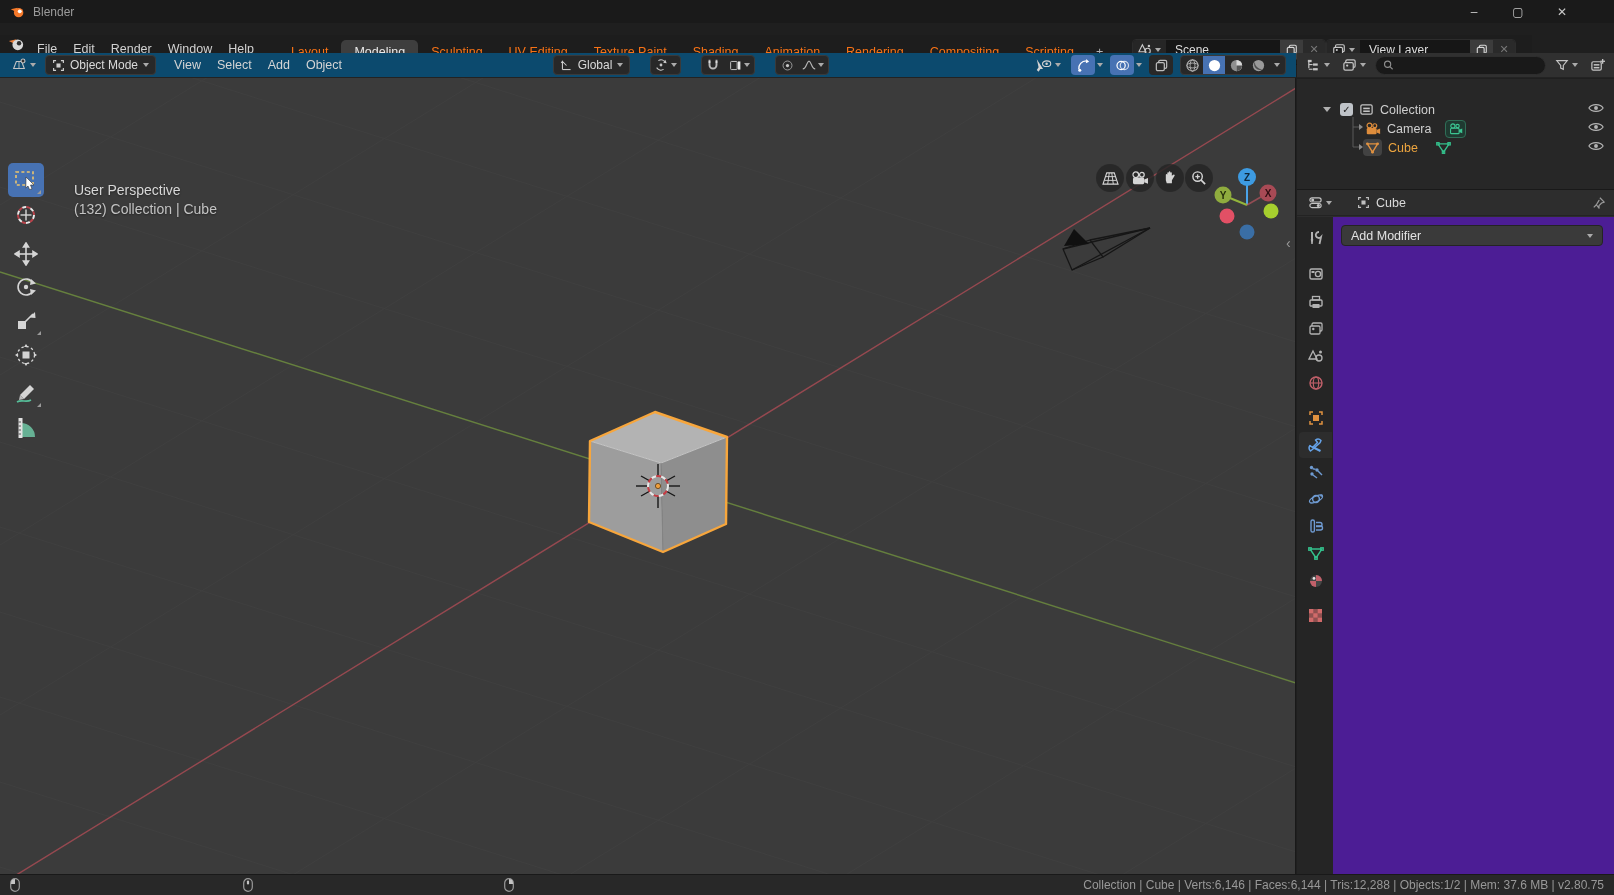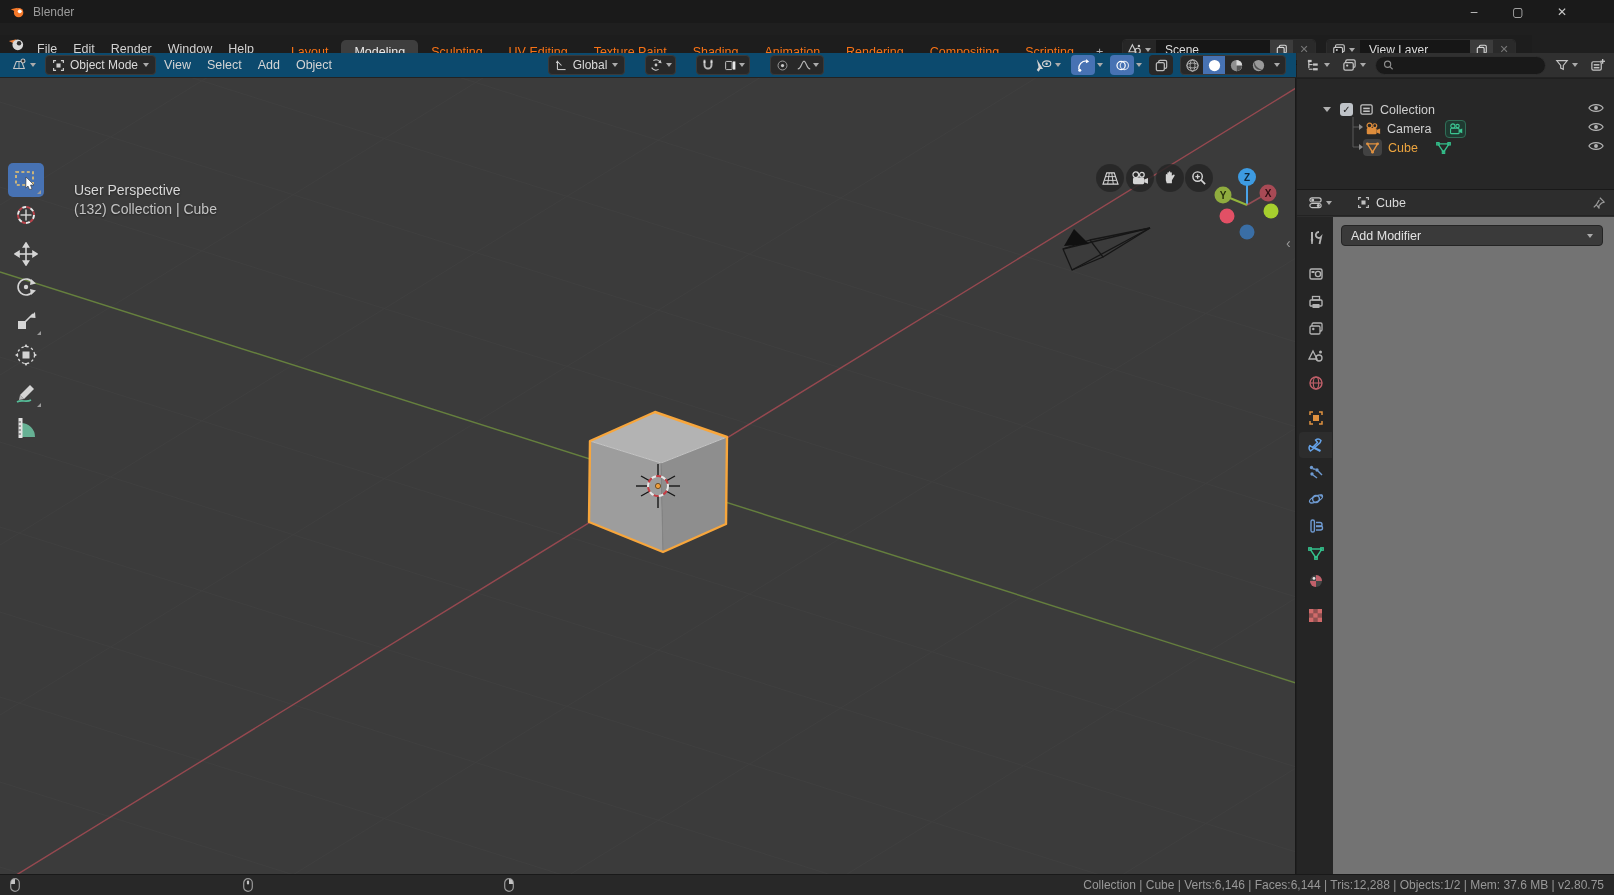--- a/index.html
+++ b/index.html
@@ -10,21 +10,21 @@
   #titlebar .tlogo{margin:0 8px 0 10px;display:flex;align-items:center;}
   #win-controls{position:absolute;right:43px;top:0;height:23px;display:flex;align-items:center;gap:26px;color:#c9c9c9;font-size:12px;}
   #win-controls span{width:18px;text-align:center;}
   
   #topbar{left:0;top:35px;width:1532px;height:30px;background:#1d1d1d;display:flex;border-bottom:1px solid #161616;}
   .menu-item{padding:0 8px;color:#d2d2d2;font-size:12.5px;line-height:28px;}
   #ws-tabs{display:flex;align-items:flex-end;height:30px;margin-left:16px;}
   .wtab{padding:5px 13px 6px 13px;color:#f97316;font-size:12.5px;border-radius:5px 5px 0 0;}
   .wtab.active{background:#3e3e3e;color:#e9e9e9;}
   .wtab.newtab{color:#b5b5b5;padding:5px 9px 6px 9px;}
-  #topbar-right{margin-left:auto;display:flex;align-items:center;gap:10px;padding-right:16px;}
+  #topbar-right{margin-left:auto;display:flex;align-items:center;padding-right:16px;}
   .id-block{display:flex;align-items:center;height:21px;background:#161616;border:1px solid #2c2c2c;border-radius:4px;overflow:hidden;}
   .id-block .dd-icon{display:flex;align-items:center;gap:3px;padding:0 5px;height:100%;background:#262626;border-right:1px solid #161616;}
   .id-block .id-name{padding:0 8px;color:#dcdcdc;font-size:12px;width:112px;}
   .id-block .mini-btn{display:flex;align-items:center;justify-content:center;width:24px;height:100%;background:#3c3c3c;border-left:1px solid #161616;}
   .id-block .mini-x{display:flex;align-items:center;justify-content:center;width:22px;height:100%;color:#777;font-size:11px;background:#2a2a2a;}
   
   #vheader{left:0;top:53px;width:1296px;height:25px;background:#0c4a6e;display:flex;align-items:center;border-bottom:1px solid #232323;}
   #outliner-header{left:1297px;top:53px;width:317px;height:25px;background:#303030;display:flex;align-items:center;gap:6px;padding:0 6px;border-bottom:1px solid #232323;}
   .caret{width:0;height:0;border-left:3px solid transparent;border-right:3px solid transparent;border-top:4px solid #ababab;display:inline-block;}
   .dd{display:flex;align-items:center;gap:5px;background:#282828;border:1px solid #3a3a3a;border-radius:4px;height:20px;padding:0 6px;color:#dadada;font-size:12px;}
@@ -57,21 +57,21 @@
   .ol-label.selected{color:#eda53f;}
   .chkbx{width:13px;height:13px;background:#bfc3c8;border-radius:3px;display:flex;align-items:center;justify-content:center;color:#1c1c1c;font-size:10px;font-weight:bold;line-height:13px;}
   .obj-ic-bg{width:19px;height:17px;background:#424242;border-radius:4px;display:flex;align-items:center;justify-content:center;}
   .data-ic-bg{width:21px;height:18px;background:#1f3a31;border:1px solid #2f6e57;border-radius:4px;display:flex;align-items:center;justify-content:center;}
   
   #properties{left:1297px;top:190px;width:317px;height:684px;background:#2d2d2d;}
   #prop-header{position:absolute;left:0;top:0;width:317px;height:26px;background:#2d2d2d;border-bottom:1px solid #232323;display:flex;align-items:center;padding:0 8px;gap:8px;}
   #prop-tabs{position:absolute;left:0;top:27px;width:36px;height:657px;background:#252525;}
   .ptab{position:absolute;left:2px;width:33px;height:26px;display:flex;align-items:center;justify-content:center;border-radius:4px 0 0 4px;}
   .ptab.active{background:#2d2d2d;}
-  #prop-main{position:absolute;left:36px;top:27px;width:281px;height:657px;background:#737373;}
+  #prop-main{position:absolute;left:36px;top:27px;width:281px;height:657px;background:#4c1d95;}
   #add-modifier{position:absolute;left:8px;top:8px;width:262px;height:21px;background:#3a3a3a;border:1px solid #242424;border-radius:4px;display:flex;align-items:center;padding:0 9px;color:#e2e2e2;font-size:12.5px;}
   #add-modifier .caret{margin-left:auto;}
   
   #statusbar{left:0;top:874px;width:1614px;height:21px;background:#282828;border-top:1px solid #191919;color:#8f8f8f;font-size:12px;}
   .mouse-hint{position:absolute;top:3px;display:flex;align-items:center;gap:6px;flex-direction:column;}
   #sb-stats{position:absolute;right:10px;top:3px;color:#989898;}
 </style>
 </head>
 <body>
 
@@ -169,21 +169,21 @@
     <span class="caret"></span>
   </span>
   <div class="dd" style="margin-left:6px">
     <svg width="13" height="13" viewBox="0 0 16 16">
         <path d="M2,5 L2,2 L5,2 M11,2 L14,2 L14,5 M14,11 L14,14 L11,14 M5,14 L2,14 L2,11" fill="none" stroke="#d0d0d0" stroke-width="1.4"></path>
         <rect x="5.5" y="5.5" width="5" height="5" fill="#d0d0d0"></rect>
       </svg>
     <span>Object Mode</span>
     <span class="caret"></span>
   </div>
-  <span class="hmenu" style="">View</span>
+  <span class="hmenu" style="margin-left:10px">View</span>
   <span class="hmenu">Select</span>
   <span class="hmenu">Add</span>
   <span class="hmenu">Object</span>
 
   <div style="display:flex;align-items:center;gap:20px;margin-left:auto;margin-right:auto;">
     <div class="dd">
       <svg width="13" height="13" viewBox="0 0 16 16">
           <line x1="3" y1="13" x2="3" y2="3" stroke="#d0d0d0" stroke-width="1.3"></line>
           <line x1="3" y1="13" x2="13" y2="13" stroke="#d0d0d0" stroke-width="1.3"></line>
           <path d="M4,4 L8,8" stroke="#d0d0d0" stroke-width="1.3"></path>

